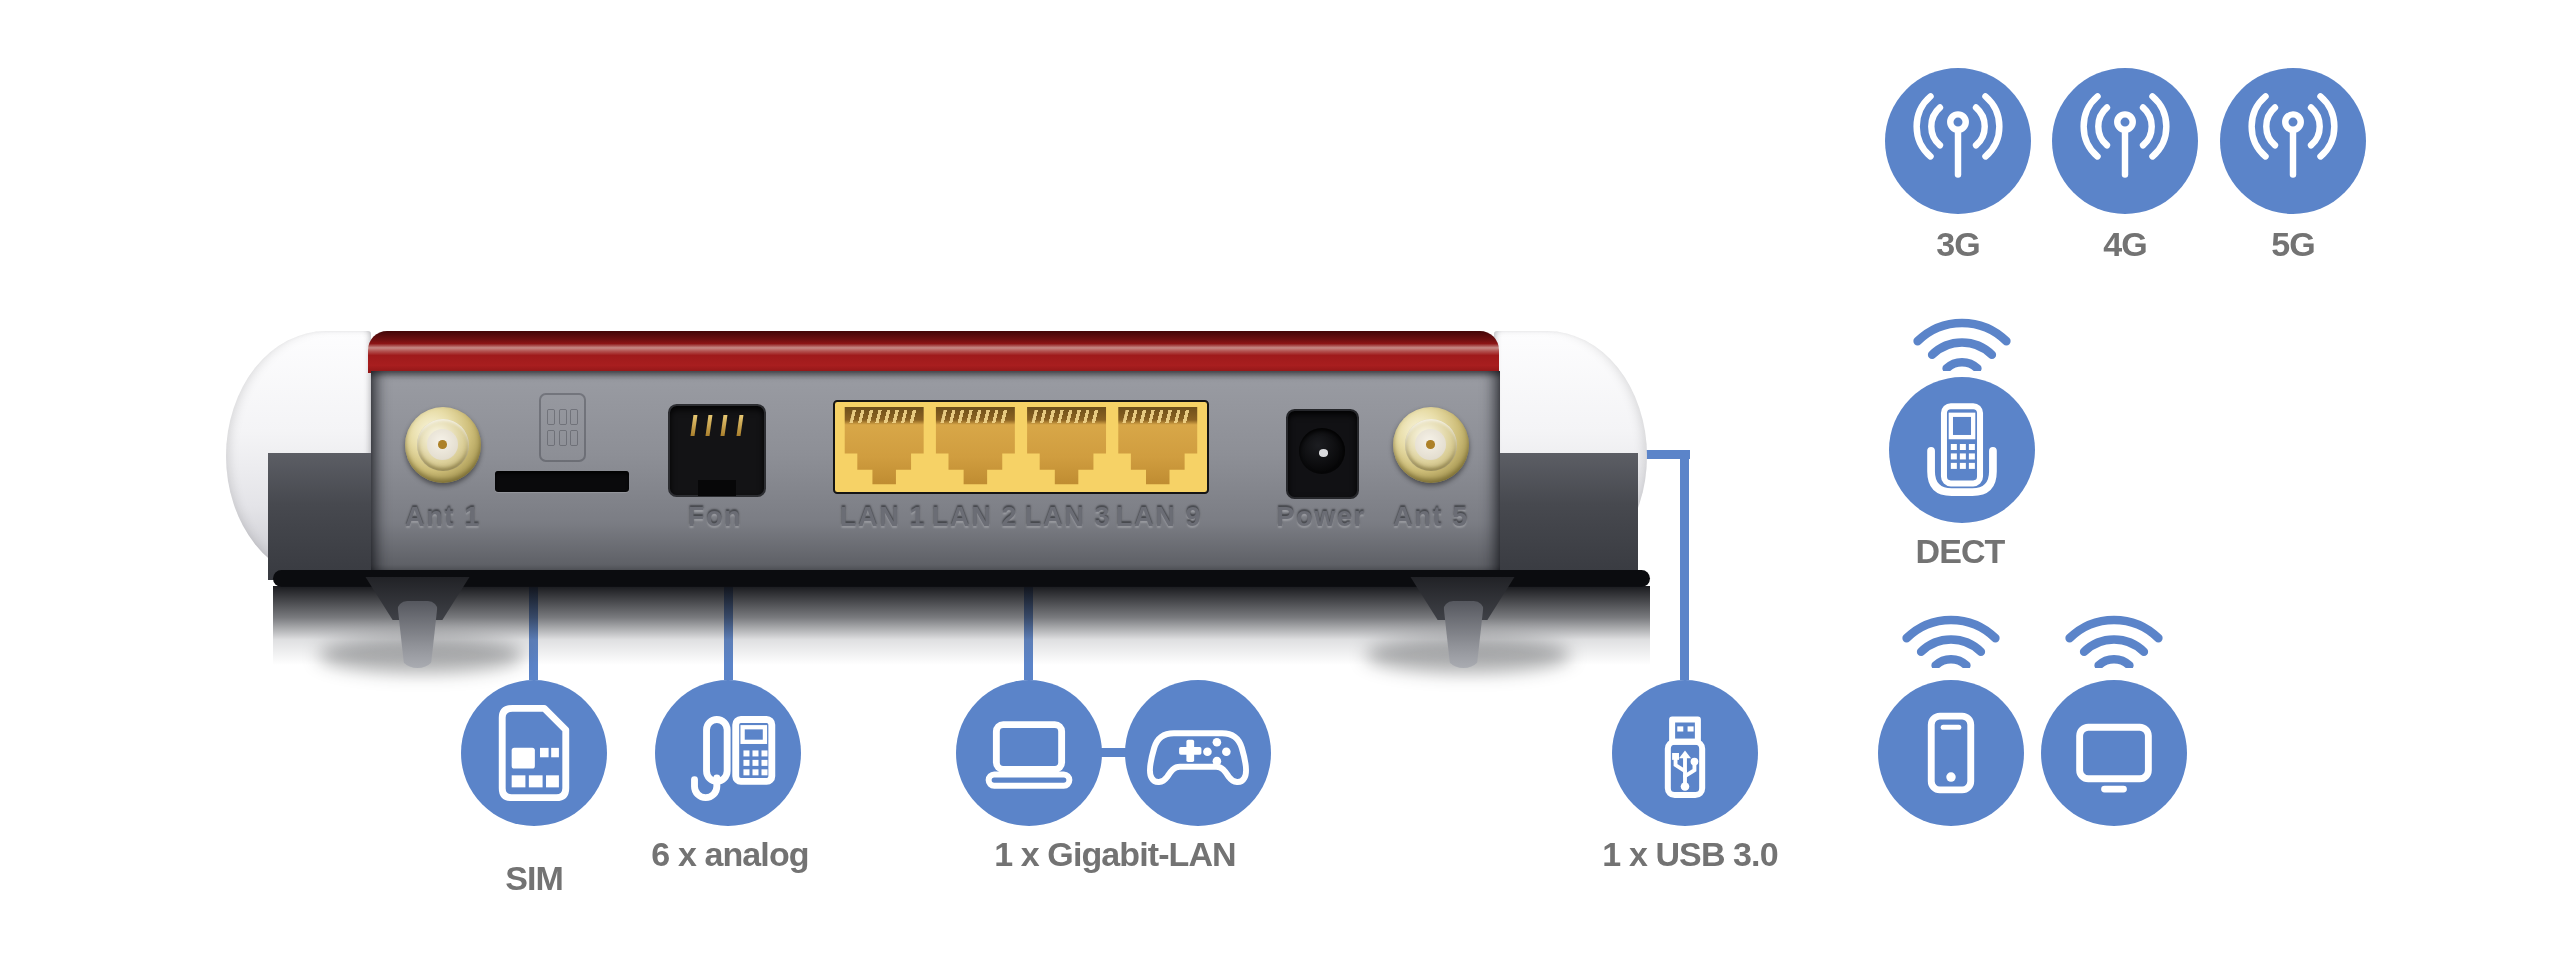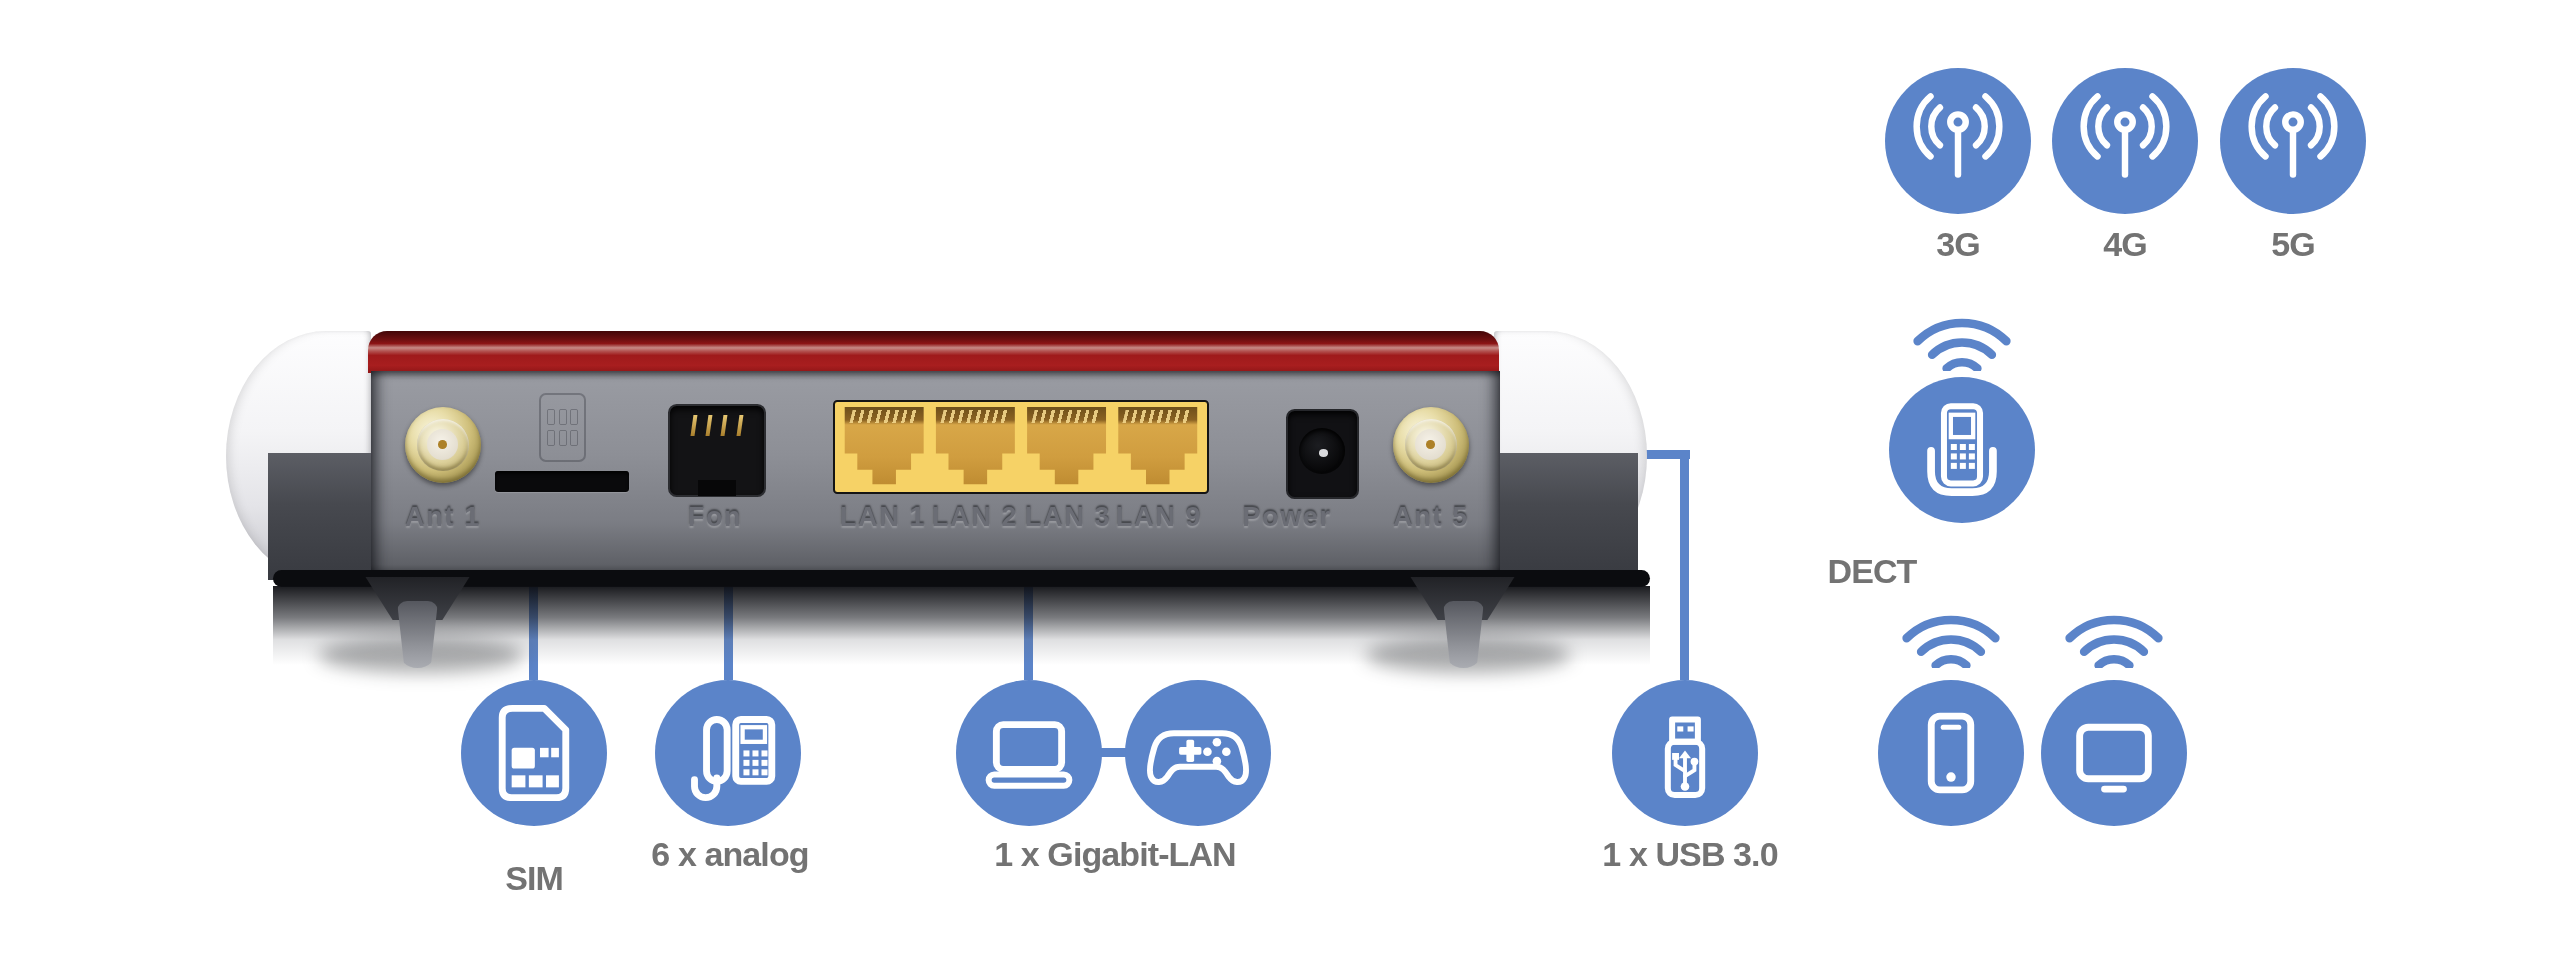--- a/index.html
+++ b/index.html
@@ -152,21 +152,21 @@
     <div class="disc"></div>
     <div class="pin"></div>
   </div>
 
   <div class="port-label" style="left:443px;top:502px;">Ant 1</div>
   <div class="port-label" style="left:715px;top:502px;">Fon</div>
   <div class="port-label" style="left:883px;top:502px;">LAN 1</div>
   <div class="port-label" style="left:975px;top:502px;">LAN 2</div>
   <div class="port-label" style="left:1068px;top:502px;">LAN 3</div>
   <div class="port-label" style="left:1159px;top:502px;">LAN 9</div>
-  <div class="port-label" style="left:1287px;top:502px;text-align:center;">Power</div>
+  <div class="port-label" style="left:1321px;top:502px;text-align:center;">Power</div>
   <div class="port-label" style="left:1431px;top:502px;">Ant 5</div>
 
   <div class="circle" style="left:1885px;top:68px;">
     <svg width="146" height="146" viewBox="0 0 170 170">
       <g stroke="#fff" stroke-width="7.5" fill="none" stroke-linecap="round">
         <circle cx="85" cy="63" r="9"></circle>
           <path d="M85 73 V124"></path>
         <path d="M64 46 A29 29 0 0 0 64 90"></path>
           <path d="M106 46 A29 29 0 0 1 106 90"></path>
         <path d="M53 33 A46 46 0 0 0 53 103"></path>
@@ -222,21 +222,21 @@
           <rect x="93" y="78" width="7" height="7"></rect>
         <rect x="72" y="89" width="7" height="7"></rect>
           <rect x="82.5" y="89" width="7" height="7"></rect>
           <rect x="93" y="89" width="7" height="7"></rect>
         <rect x="72" y="100" width="7" height="7"></rect>
           <rect x="82.5" y="100" width="7" height="7"></rect>
           <rect x="93" y="100" width="7" height="7"></rect>
       </g>
     </svg>
   </div>
-  <div class="feat-label" style="left:1872px;top:532px;margin-top:20px;">DECT</div>
+  <div class="feat-label" style="left:1960px;top:532px;">DECT</div>
 
   <div class="circle" style="left:461px;top:680px;">
     <svg width="146" height="146" viewBox="0 0 170 170">
       <path d="M60 33 L97 33 L122 58 L122 126 Q122 137 111 137 L59 137 Q48 137 48 126 L48 44 Q48 33 60 33 Z" stroke="#fff" stroke-width="8" fill="none" stroke-linejoin="round"></path>
       <g fill="#fff">
         <rect x="59" y="79" width="27" height="24" rx="3"></rect>
         <rect x="92" y="79" width="10" height="11"></rect>
           <rect x="105" y="79" width="9" height="11"></rect>
         <rect x="59" y="111" width="16" height="14"></rect>
           <rect x="79" y="111" width="16" height="14"></rect>

